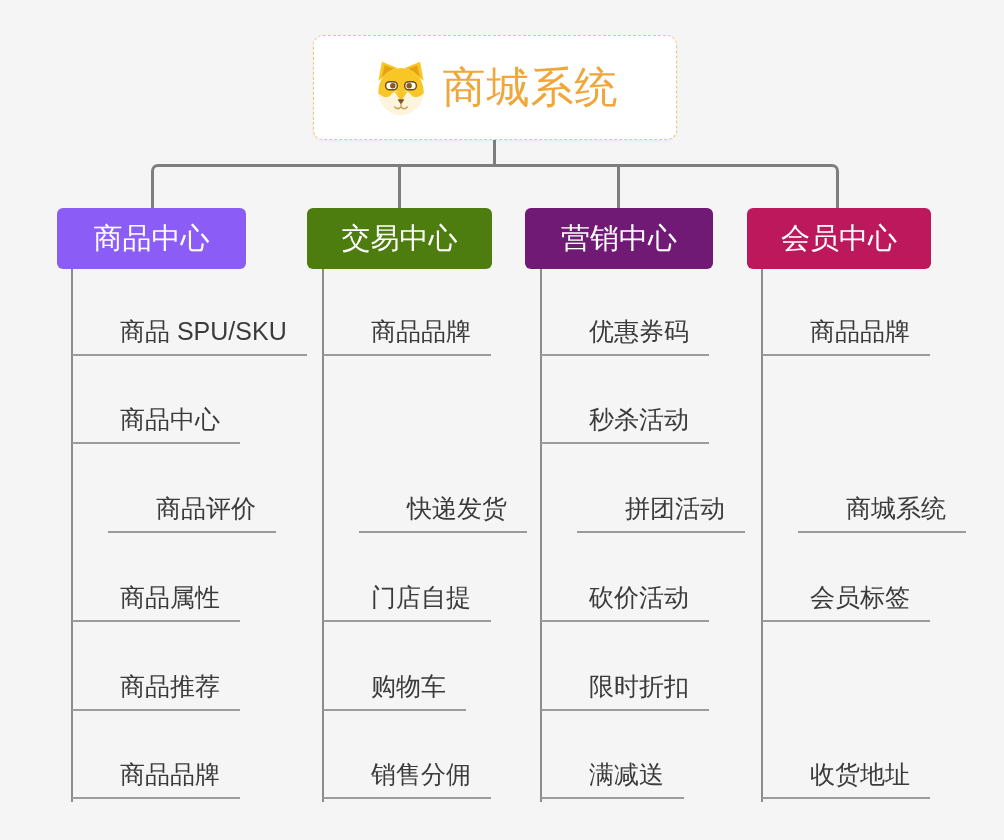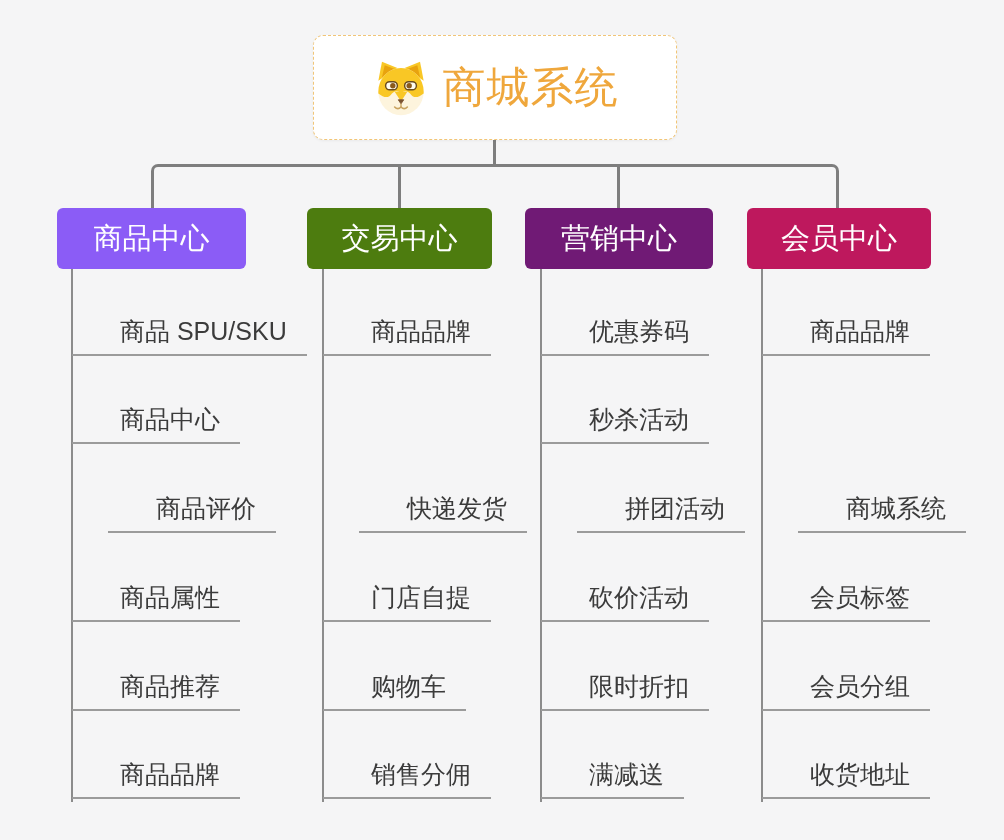--- a/index.html
+++ b/index.html
@@ -130,16 +130,15 @@
   <div class="leaf c2 r0">优惠券码</div>
   <div class="leaf c2 r1">秒杀活动</div>
   <div class="leaf c2 r2">拼团活动</div>
   <div class="leaf c2 r3">砍价活动</div>
   <div class="leaf c2 r4">限时折扣</div>
   <div class="leaf c2 r5">满减送</div>
 
   <div class="leaf c3 r0">商品品牌</div>
   <div class="leaf c3 r2">商城系统</div>
   <div class="leaf c3 r3">会员标签</div>
-  <div class="leaf c3 r4">会员分组</div>
   <div class="leaf c3 r5">收货地址</div>
 
 </div>
 
 </body></html>

